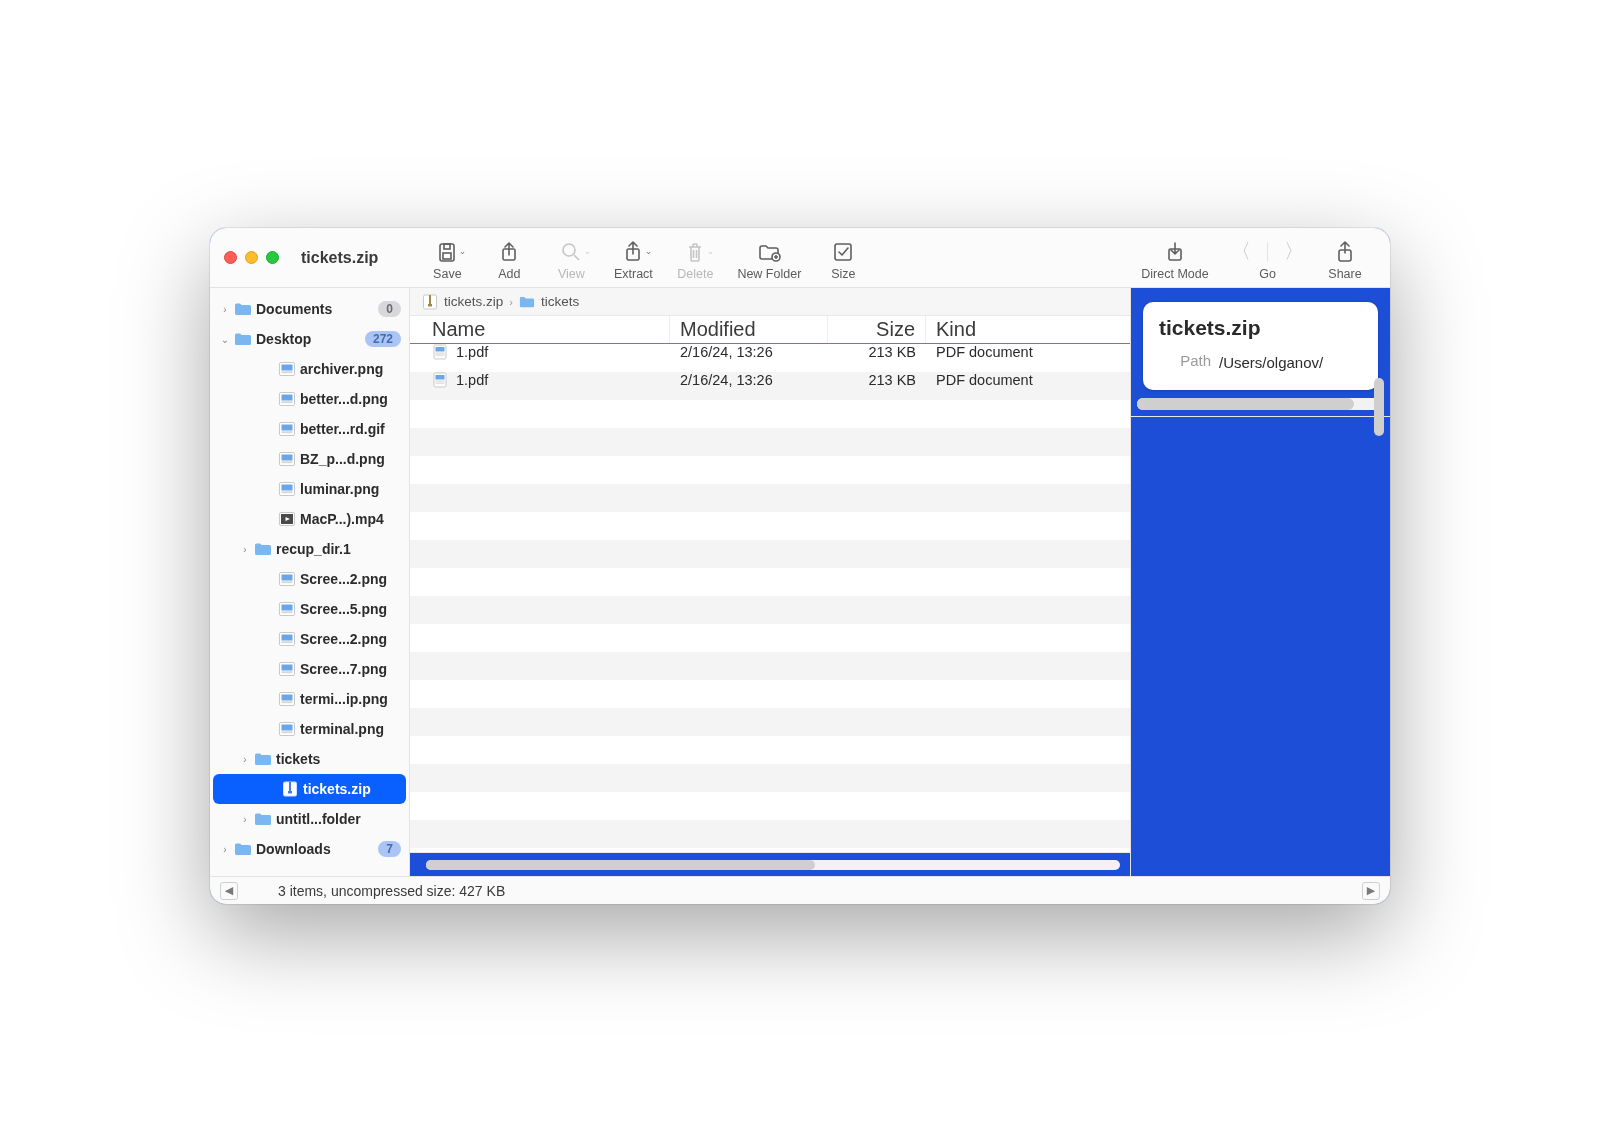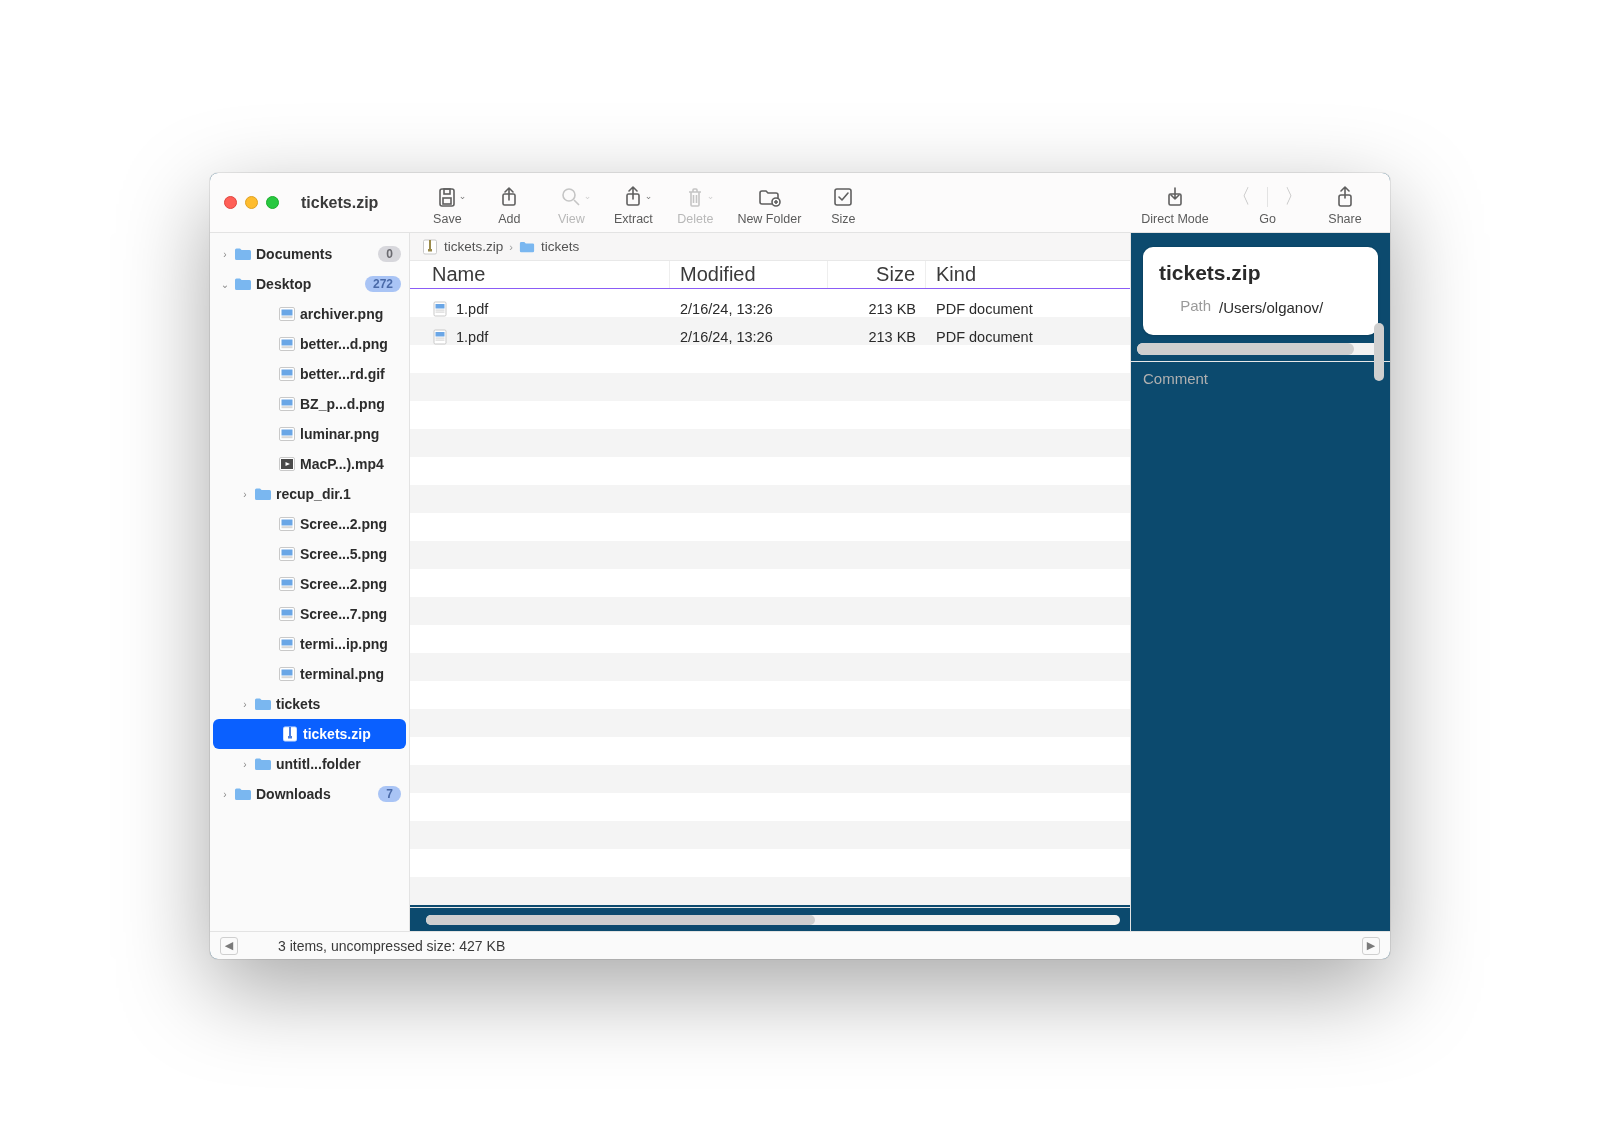--- a/index.html
+++ b/index.html
@@ -7,23 +7,23 @@
     font-family: -apple-system, BlinkMacSystemFont, "Helvetica Neue", Arial, sans-serif;
     background: #fff;
     width: 1600px;
     height: 1132px;
     display: flex;
     align-items: center;
     justify-content: center;
   }
   .window {
     width: 1180px;
-    height: 786px;
-    background: #0c4a6e;
-    border-radius: 8px;
+    height: 676px;
+    background: #1d4ed8;
+    border-radius: 16px;
     box-shadow: 0 30px 90px rgba(0,0,0,0.35), 0 0 0 1px rgba(0,0,0,0.08);
     display: flex;
     flex-direction: column;
     overflow: hidden;
   }
   
   .titlebar {
     height: 60px;
     display: flex;
     align-items: center;
@@ -113,29 +113,29 @@
     height: 28px; display: flex; align-items: flex-end;
     border-bottom: 1px solid #8b5cf6; font-size: 20px; color: #3a3a3a; background: #fff;
   }
   .th { padding: 0 10px; border-right: 1px solid #eee; height: 100%; display:flex; align-items:center; }
   .th:last-child { border-right: none; }
   .col-name { flex: 0 0 260px; padding-left: 22px; }
   .col-mod  { flex: 0 0 158px; }
   .col-size { flex: 0 0 98px; justify-content: flex-end; }
   .col-kind { flex: 1; }
   .tbody { flex:1; overflow:auto; }
-  .trow { height: 28px; display:flex; align-items:flex-end; font-size:14.5px; color:#2a2a2a; }
+  .trow { height: 28px; display:flex; align-items:flex-start; font-size:14.5px; color:#2a2a2a; }
   .trow:nth-child(odd) { background: #fff; }
   .trow:nth-child(even) { background: #f4f4f4; }
   .trow.empty { }
   .td { padding: 0 10px; display:flex; align-items:center; }
   .td-name { flex: 0 0 260px; padding-left: 22px; gap: 8px; }
   .td-mod  { flex: 0 0 158px; }
   .td-size { flex: 0 0 98px; justify-content:flex-end; }
-  .td-kind { flex: 1; margin-top: 8px; }
+  .td-kind { flex: 1; }
   .file-ico { width:16px; height:16px; display:flex; align-items:center; justify-content:center; }
   .main-bottom { height: 24px; border-top: 1px solid #e8e8e8; display:flex; align-items:center; padding: 0 10px; }
   .hscroll { flex:1; height:10px; background:#f2f2f2; border-radius:5px; position:relative; margin-left: 6px;}
   .hscroll-thumb { position:absolute; left:0; top:0; height:100%; width:56%; background:#cfcfcf; border-radius:5px; }
   
   .info {
     width: 260px; border-left: 1px solid #e3e3e3;
     display:flex; flex-direction:column;
   }
   .info-card {
@@ -592,21 +592,20 @@
         <div class="info-title">tickets.zip</div>
         <div class="info-row">
           <div class="info-key">Path</div>
           <div class="info-val">/Users/olganov/</div>
         </div>
       </div>
       <div class="info-hscroll">
         <div class="thumb"></div>
       </div>
       <div class="info-sep"></div>
-      <div class="comment-field">Comment</div>
       <div class="info-vscroll">
         <div class="thumb"></div>
       </div>
     </div>
   </div>
 
   <div class="statusbar">
     <div class="sb-arrow">◀</div>
     <div class="status-text">3 items, uncompressed size: 427 KB</div>
     <div class="sb-arrow right">▶</div>

